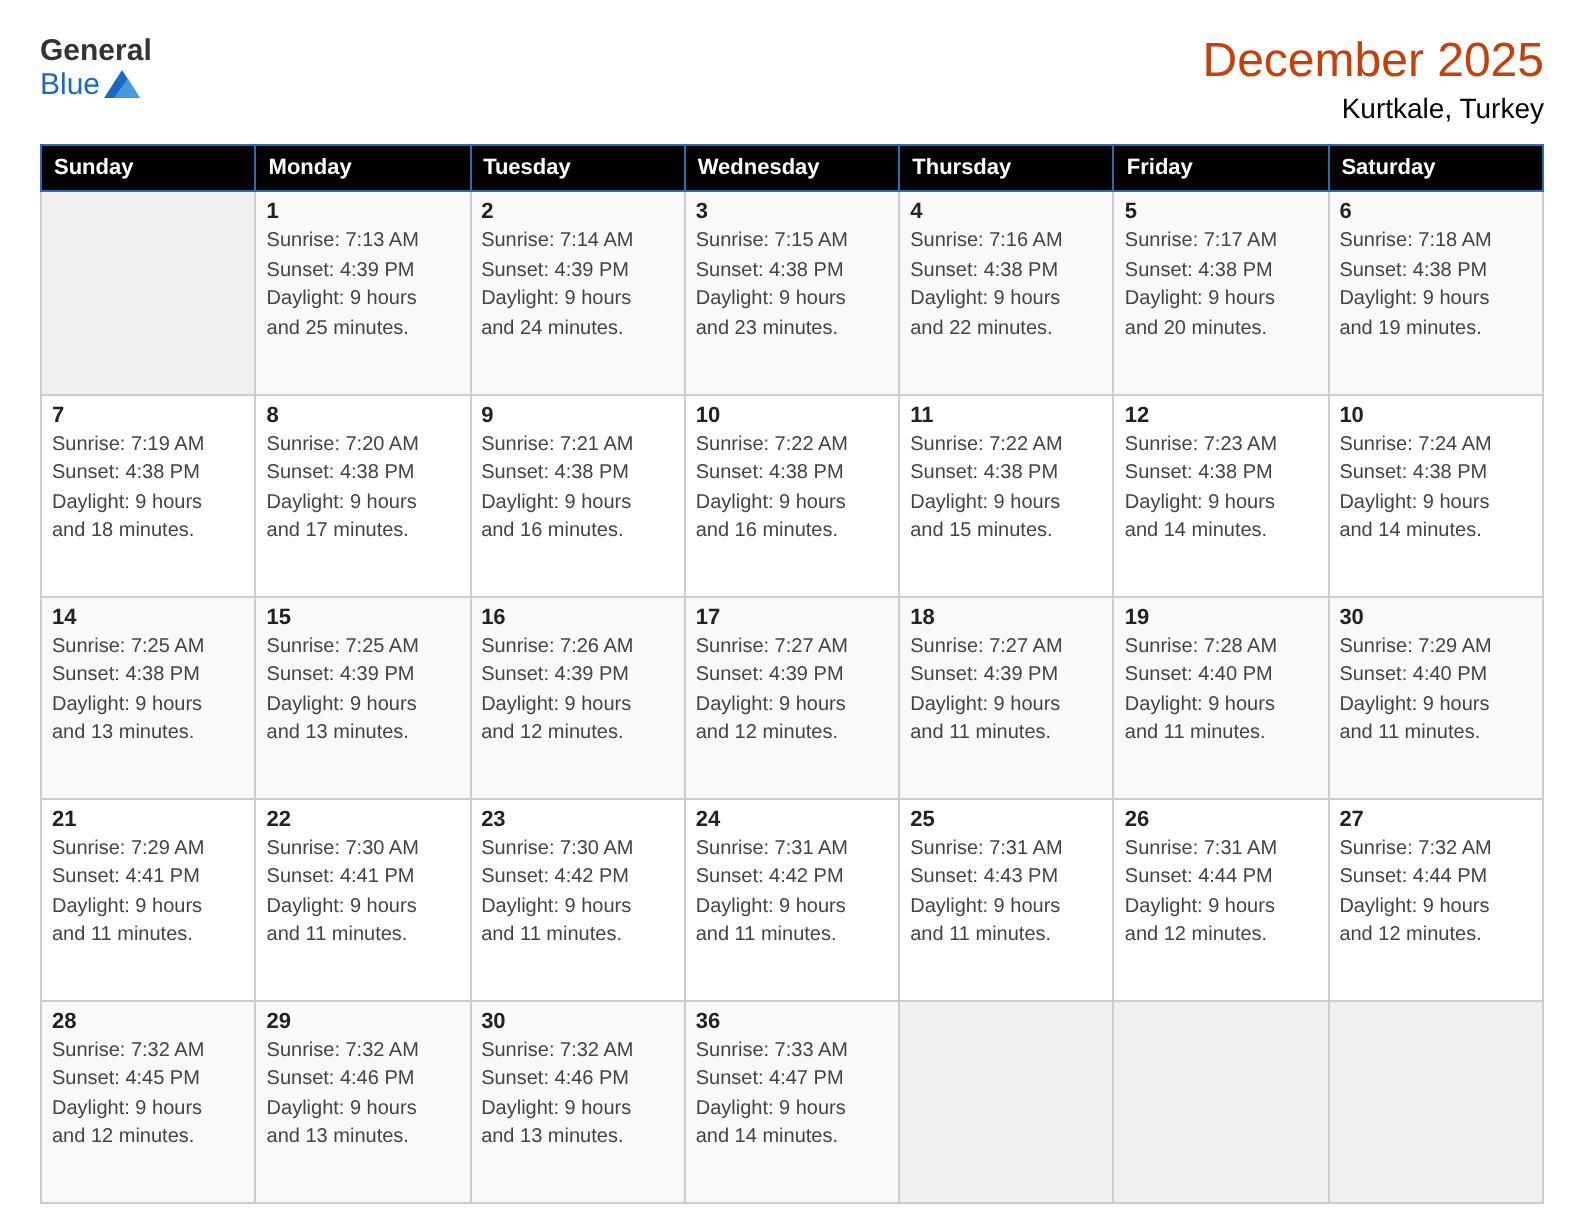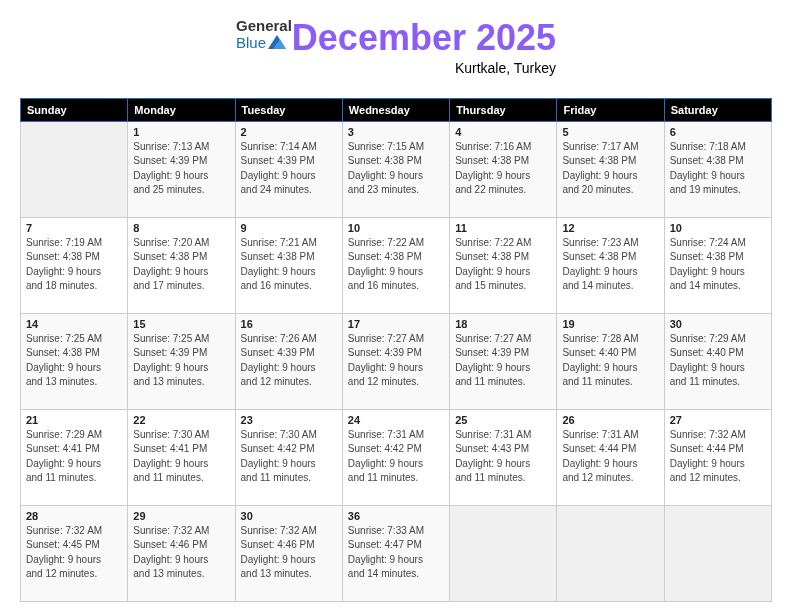--- a/index.html
+++ b/index.html
@@ -12,23 +12,23 @@
     }
     .page {
       width: 792px;
       height: 612px;
       padding: 18px 20px 10px 20px;
       display: flex;
       flex-direction: column;
     }
     .header {
       display: flex;
-      justify-content: center;
+      justify-content: space-between;
       align-items: flex-start;
-      margin-bottom: 22px;
+      margin-bottom: 10px;
     }
     .logo {
       display: flex;
       align-items: center;
       gap: 0;
     }
     .logo-text {
       display: flex;
       flex-direction: column;
       line-height: 1.1;
@@ -40,23 +40,23 @@
     }
     .logo-blue {
       font-size: 15px;
       font-weight: normal;
       color: #1a6bbf;
     }
     .title-block {
       text-align: right;
     }
     .main-title {
-      font-size: 36px;
-      font-weight: bold;
-      color: #8b5cf6;
+      font-size: 24px;
+      font-weight: normal;
+      color: #c2410c;
       line-height: 1.1;
     }
     .subtitle {
       font-size: 14px;
       color: #000000;
       margin-top: 2px;
     }
     .calendar {
       width: 100%;
       border-collapse: collapse;

